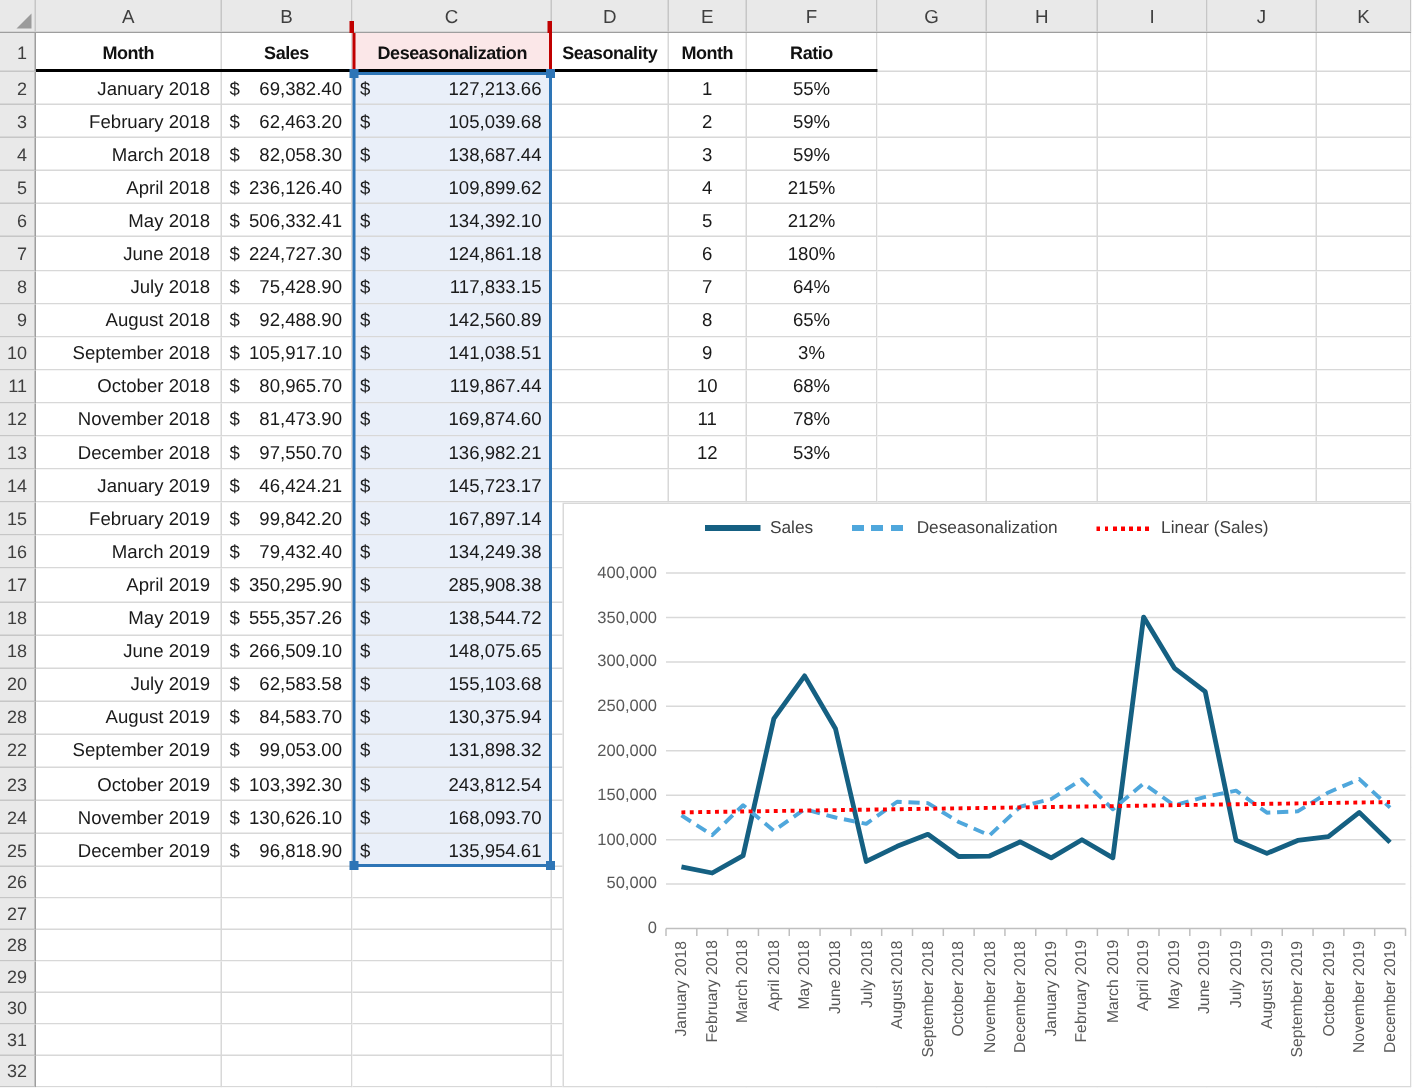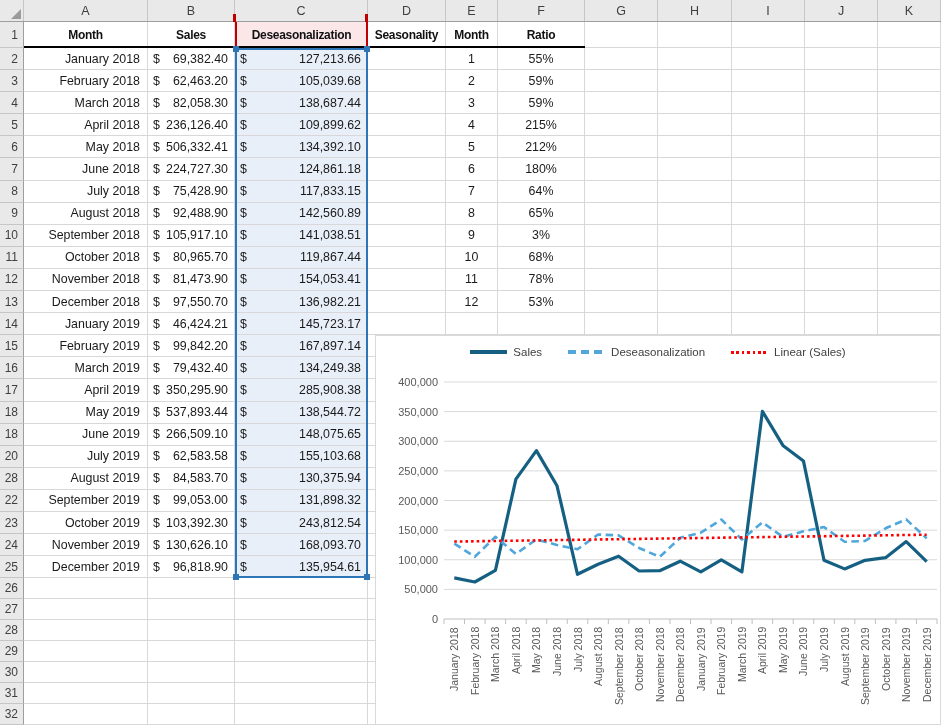--- a/index.html
+++ b/index.html
@@ -285,21 +285,21 @@
       </div>
       <div class="row" style="height: 22.1px;">
         <div class="rowhdr">12</div>
         <div class="cell right" style="width: 124px;">November 2018</div>
         <div class="cell acct" style="width: 87px;">
           <span>$</span>
           <span>81,473.90</span>
         </div>
         <div class="cell acct c-sel" style="width: 133px;">
           <span>$</span>
-          <span>154,053.41</span>
+          <span>169,874.60</span>
         </div>
         <div class="cell" style="width: 78px;"></div>
         <div class="cell center" style="width: 52px;">11</div>
         <div class="cell center" style="width: 87px;">78%</div>
         <div class="cell" style="width: 73px;"></div>
         <div class="cell" style="width: 74px;"></div>
         <div class="cell" style="width: 73px;"></div>
         <div class="cell" style="width: 73px;"></div>
         <div class="cell" style="width: 63px;"></div>
       </div>
@@ -401,21 +401,21 @@
         <div class="cell" style="width: 74px;"></div>
         <div class="cell" style="width: 73px;"></div>
         <div class="cell" style="width: 73px;"></div>
         <div class="cell" style="width: 63px;"></div>
       </div>
       <div class="row" style="height: 22.1px;">
         <div class="rowhdr">18</div>
         <div class="cell right" style="width: 124px;">May 2019</div>
         <div class="cell acct" style="width: 87px;">
           <span>$</span>
-          <span>537,893.44</span>
+          <span>555,357.26</span>
         </div>
         <div class="cell acct c-sel" style="width: 133px;">
           <span>$</span>
           <span>138,544.72</span>
         </div>
         <div class="cell" style="width: 78px;"></div>
         <div class="cell" style="width: 52px;"></div>
         <div class="cell" style="width: 87px;"></div>
         <div class="cell" style="width: 73px;"></div>
         <div class="cell" style="width: 74px;"></div>

